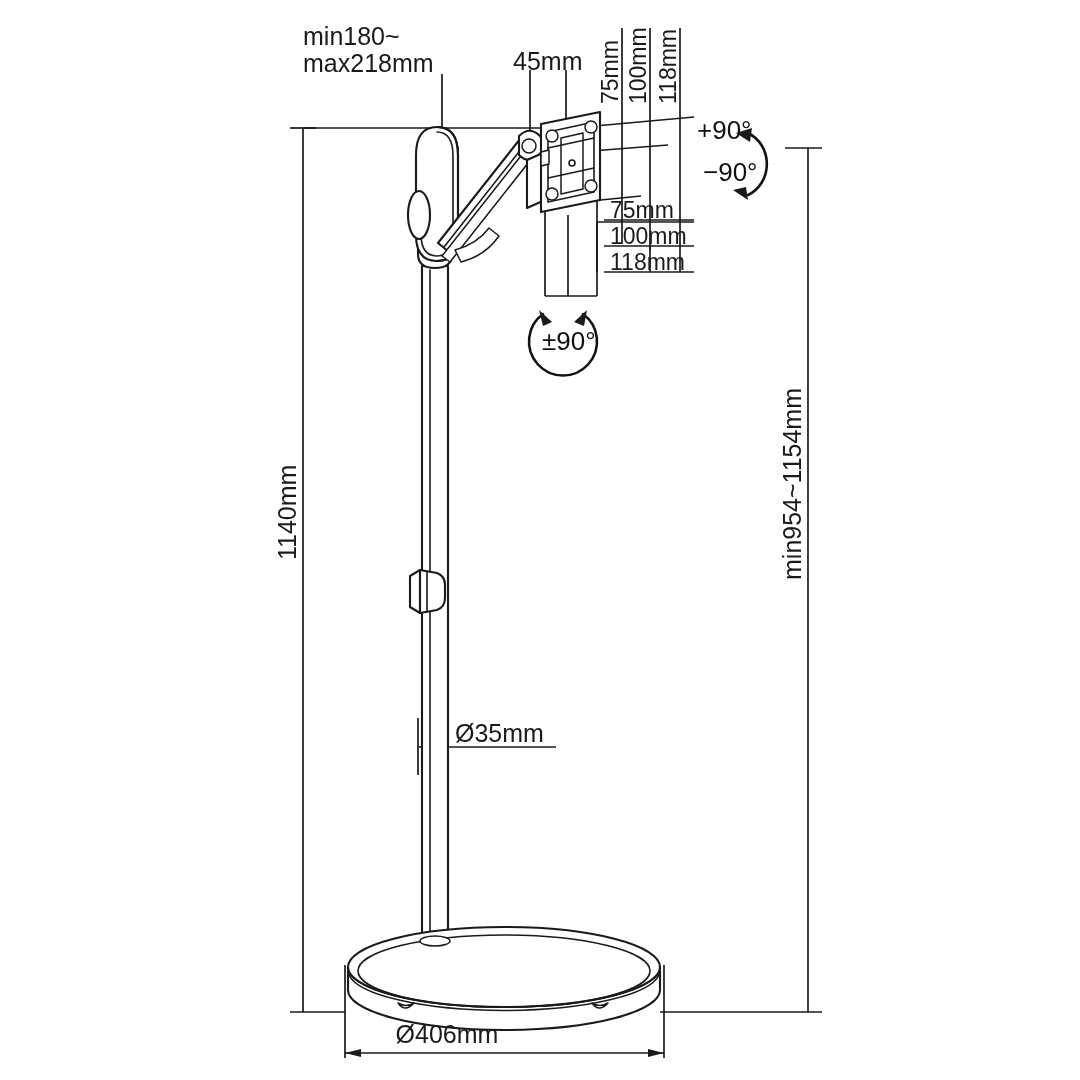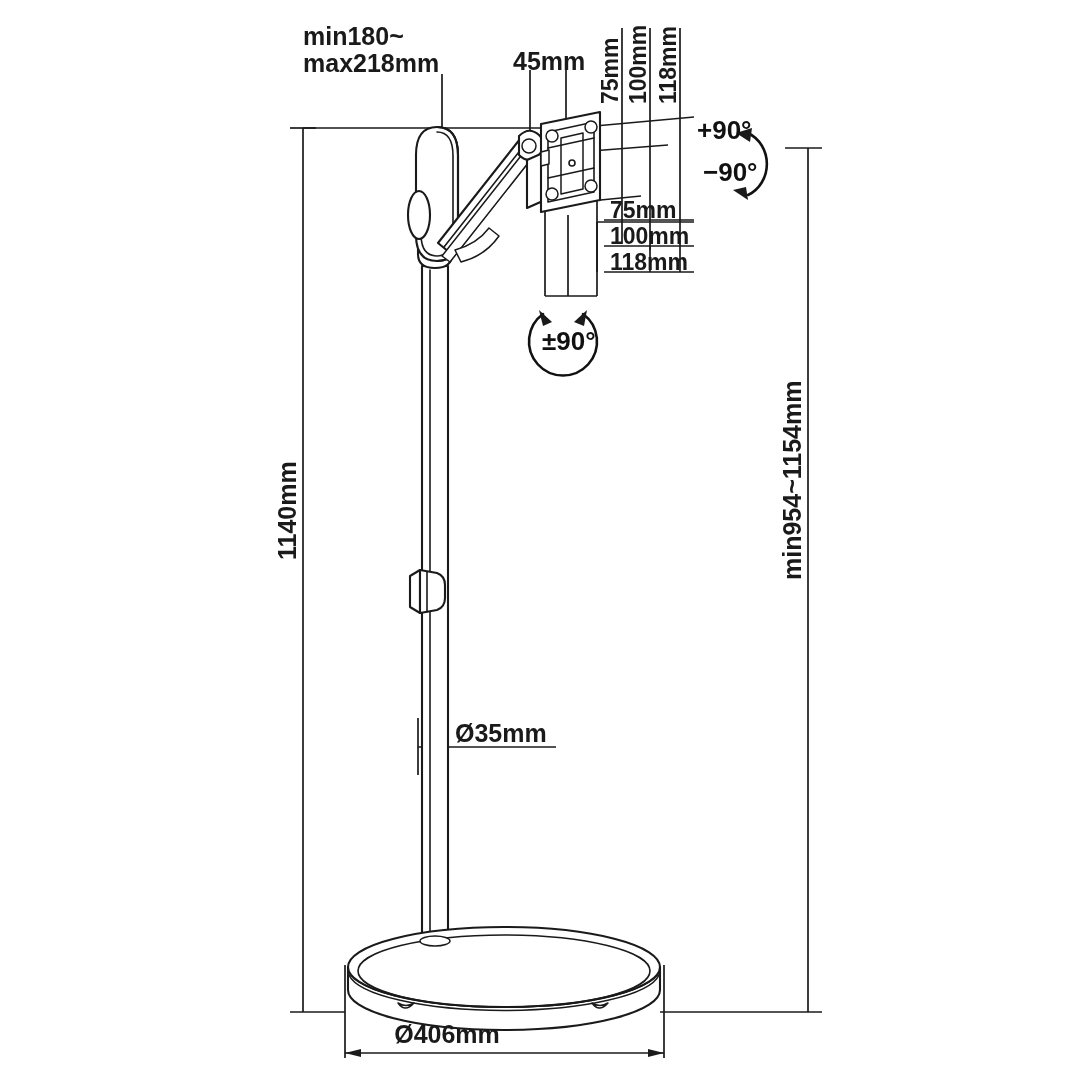--- a/index.html
+++ b/index.html
@@ -10,21 +10,20 @@
   }
   body {
     font-family: "Liberation Sans", sans-serif;
   }
   #drawing-root {
     position: relative;
     width: 1080px;
     height: 1080px;
     background: #ffffff;
     overflow: hidden;
-    font-weight: bold;
   }
   #drawing-svg {
     position: absolute;
     left: 0;
     top: 0;
     width: 1080px;
     height: 1080px;
     display: block;
   }
   .dim-text {

